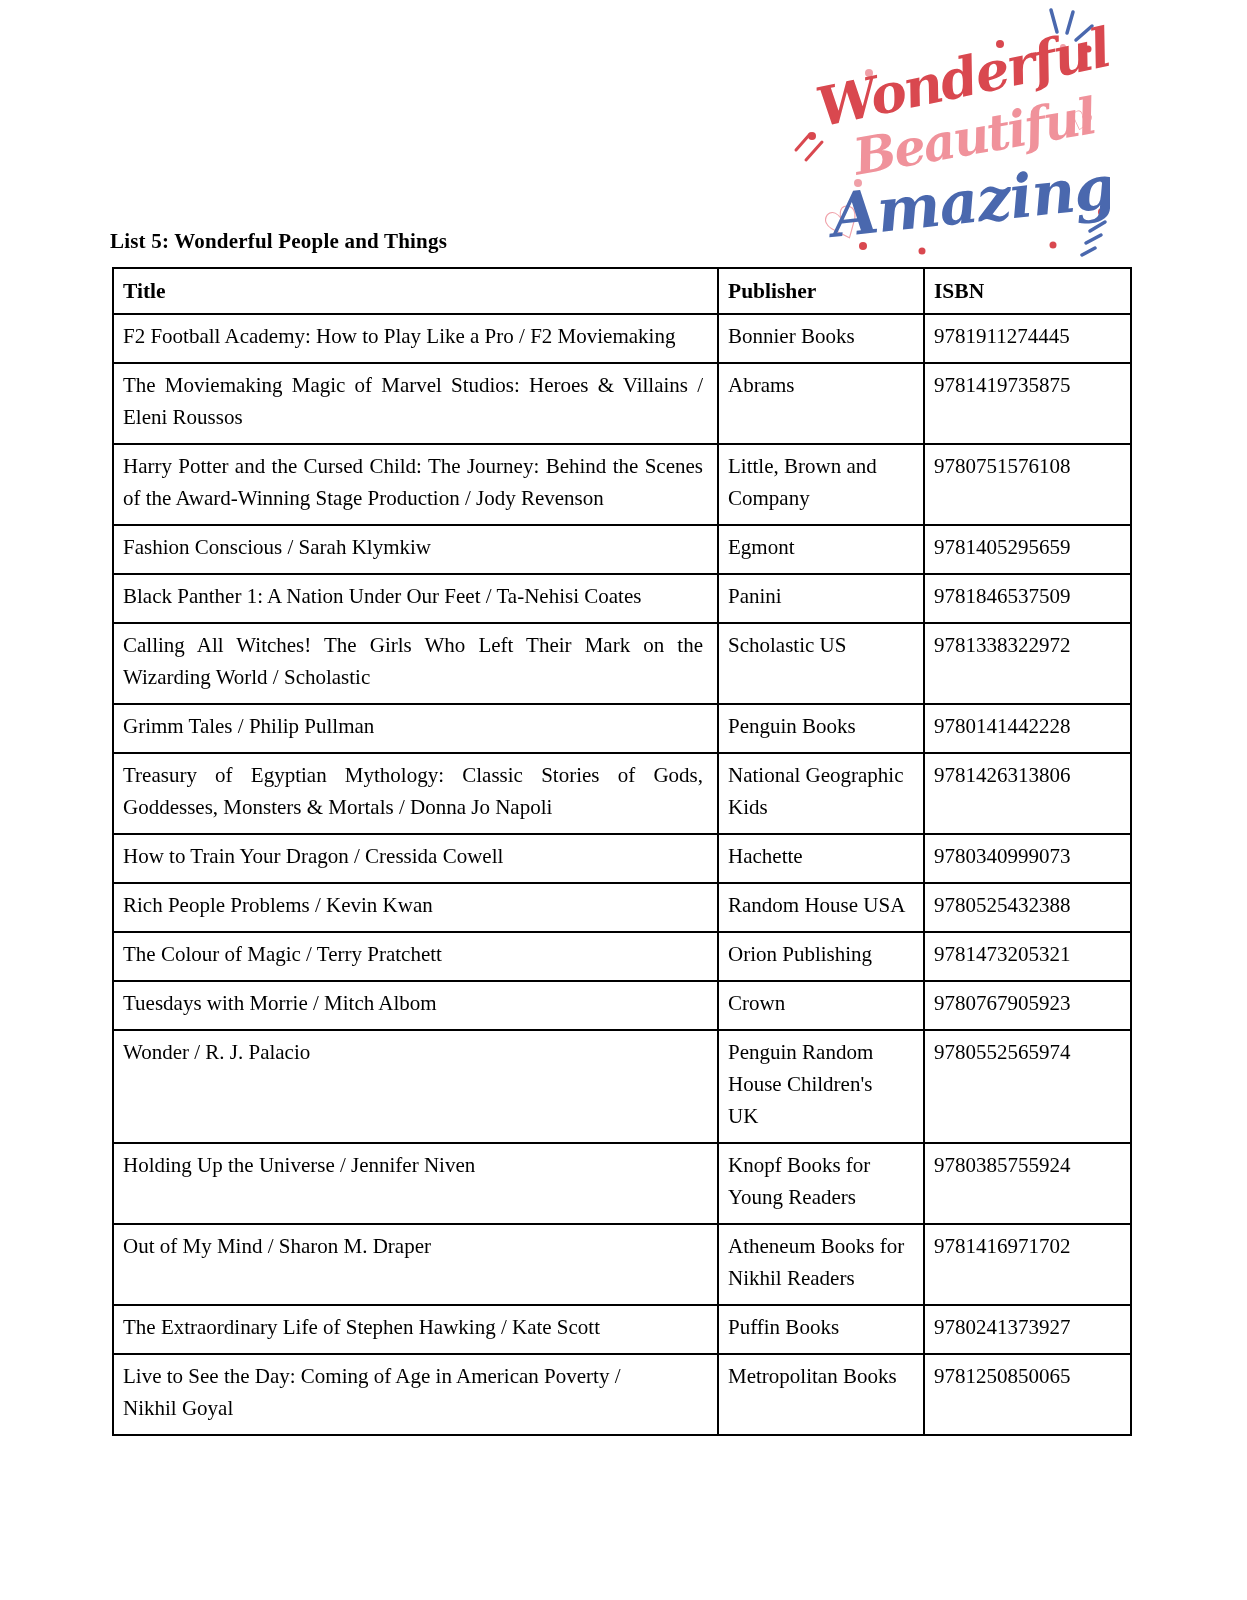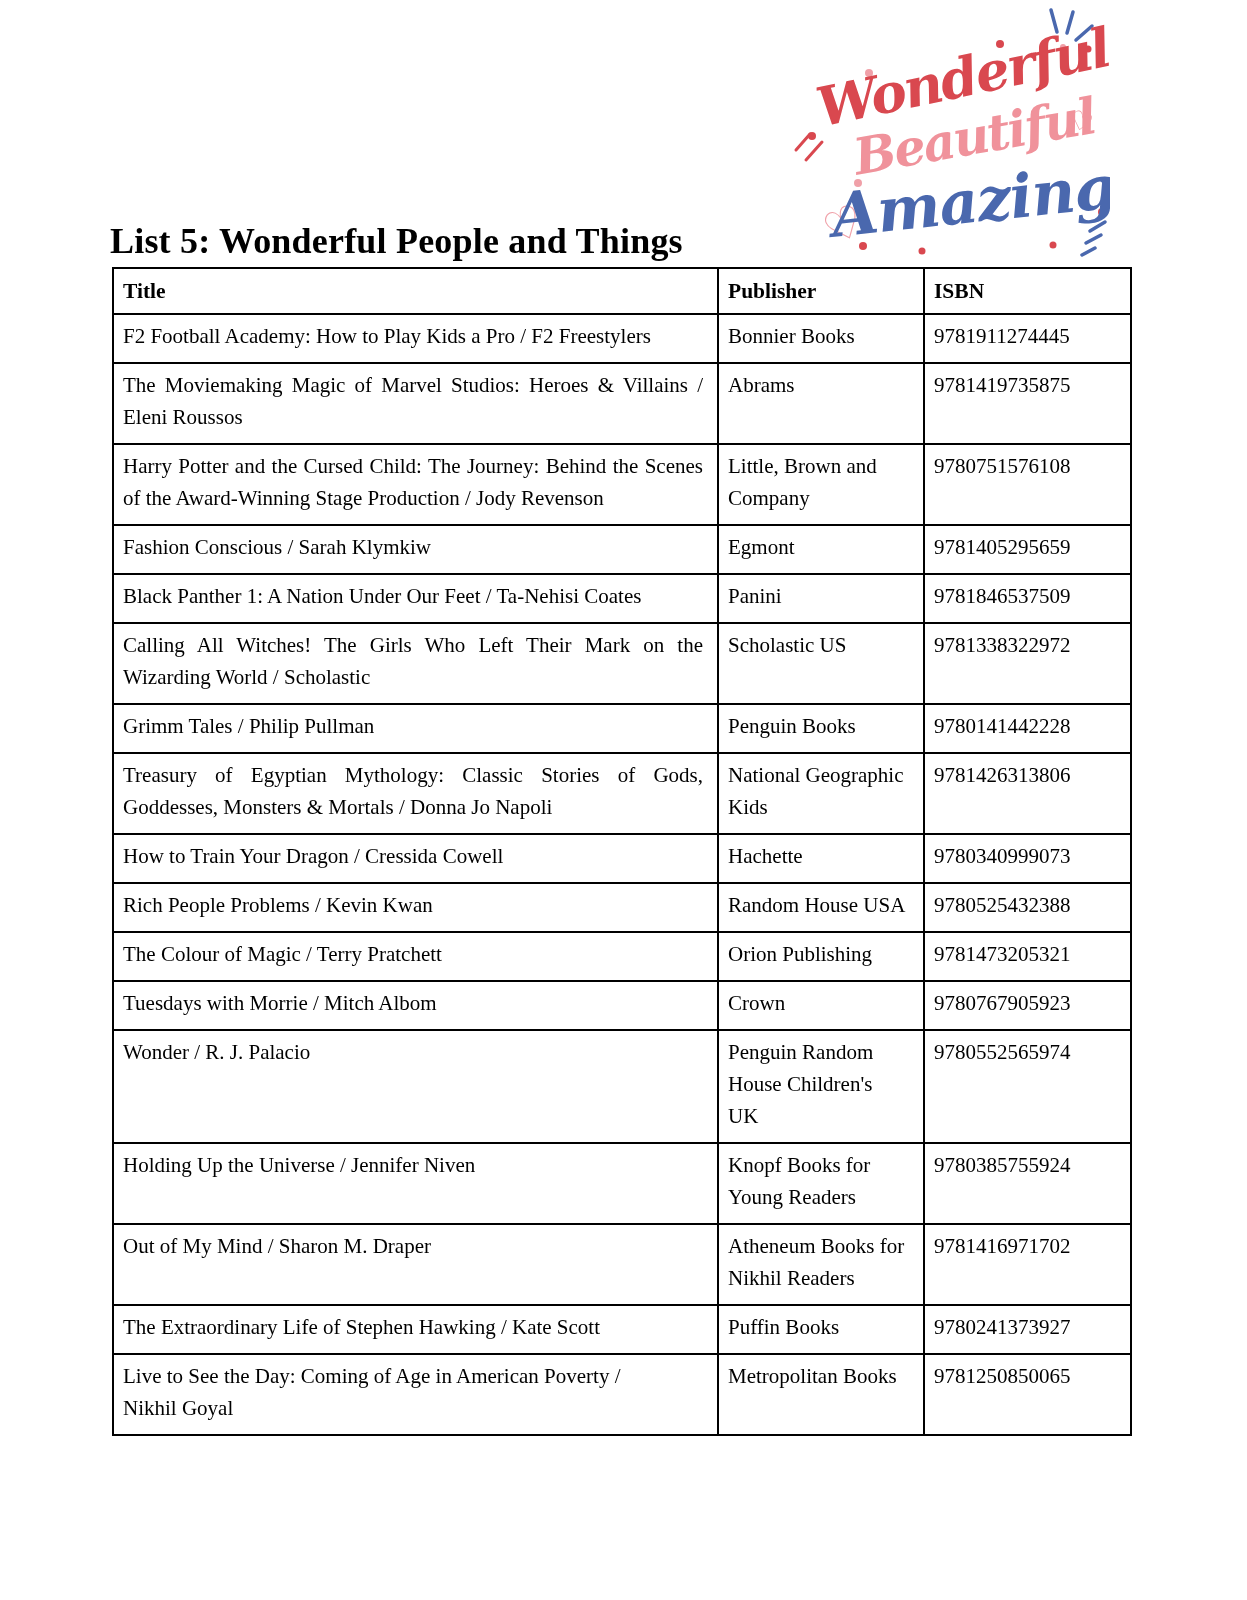--- a/index.html
+++ b/index.html
@@ -14,21 +14,21 @@
   
   .deco{position:absolute;left:770px;top:0;width:340px;height:262px;}
   .deco text.script{
     font-family:"DejaVu Serif", serif;
     font-style:italic;
     font-weight:bold;
   }
   
   h1.page-title{
     position:absolute;left:110px;top:224px;margin:0;
-    font-size:36px;font-weight:bold;line-height:34px;
+    font-size:21px;font-weight:bold;line-height:34px;
     letter-spacing:0.2px;
   }
   
   table.book-table{
     position:absolute;left:112px;top:267px;width:1018px;
     border-collapse:collapse;table-layout:fixed;
     font-size:21px;
     border-radius:16px;
   }
   col.c-title{width:605px;}
@@ -110,21 +110,21 @@
     </colgroup>
     <thead>
       <tr>
         <th>Title</th>
         <th>Publisher</th>
         <th>ISBN</th>
       </tr>
     </thead>
     <tbody>
       <tr>
-        <td class="title-cell">F2 Football Academy: How to Play Kids a Pro / F2 Freestylers</td>
+        <td class="title-cell">F2 Football Academy: How to Play Like a Pro / F2 Moviemaking</td>
         <td class="pub-cell">Bonnier Books</td>
         <td class="isbn-cell">9781911274445</td>
       </tr>
       <tr>
         <td class="title-cell">The Moviemaking Magic of Marvel Studios: Heroes &amp; Villains / Eleni Roussos</td>
         <td class="pub-cell">Abrams</td>
         <td class="isbn-cell">9781419735875</td>
       </tr>
       <tr>
         <td class="title-cell">Harry Potter and the Cursed Child: The Journey: Behind the Scenes of the Award-Winning Stage Production / Jody Revenson</td>

